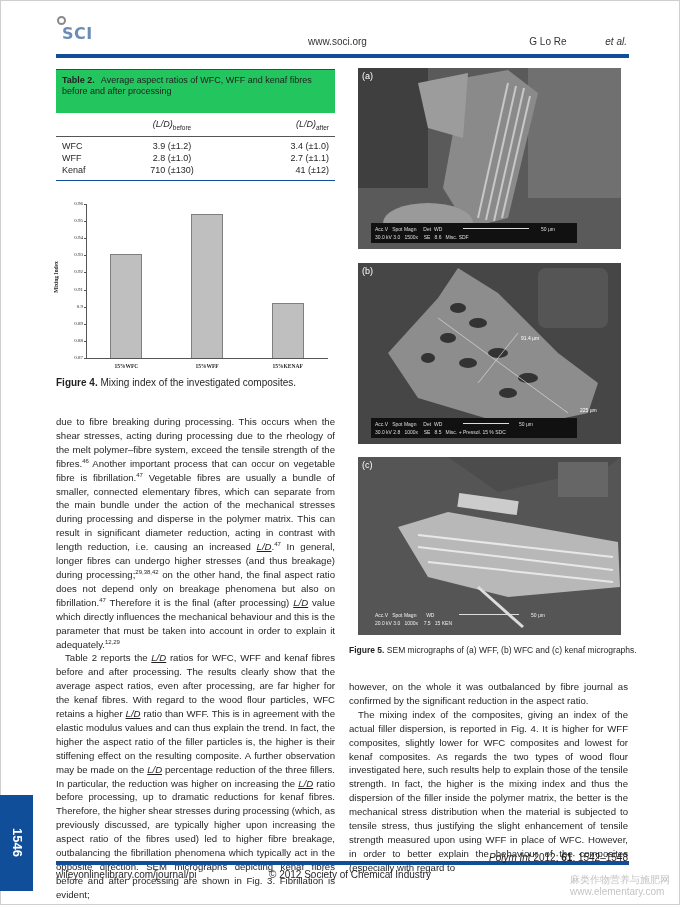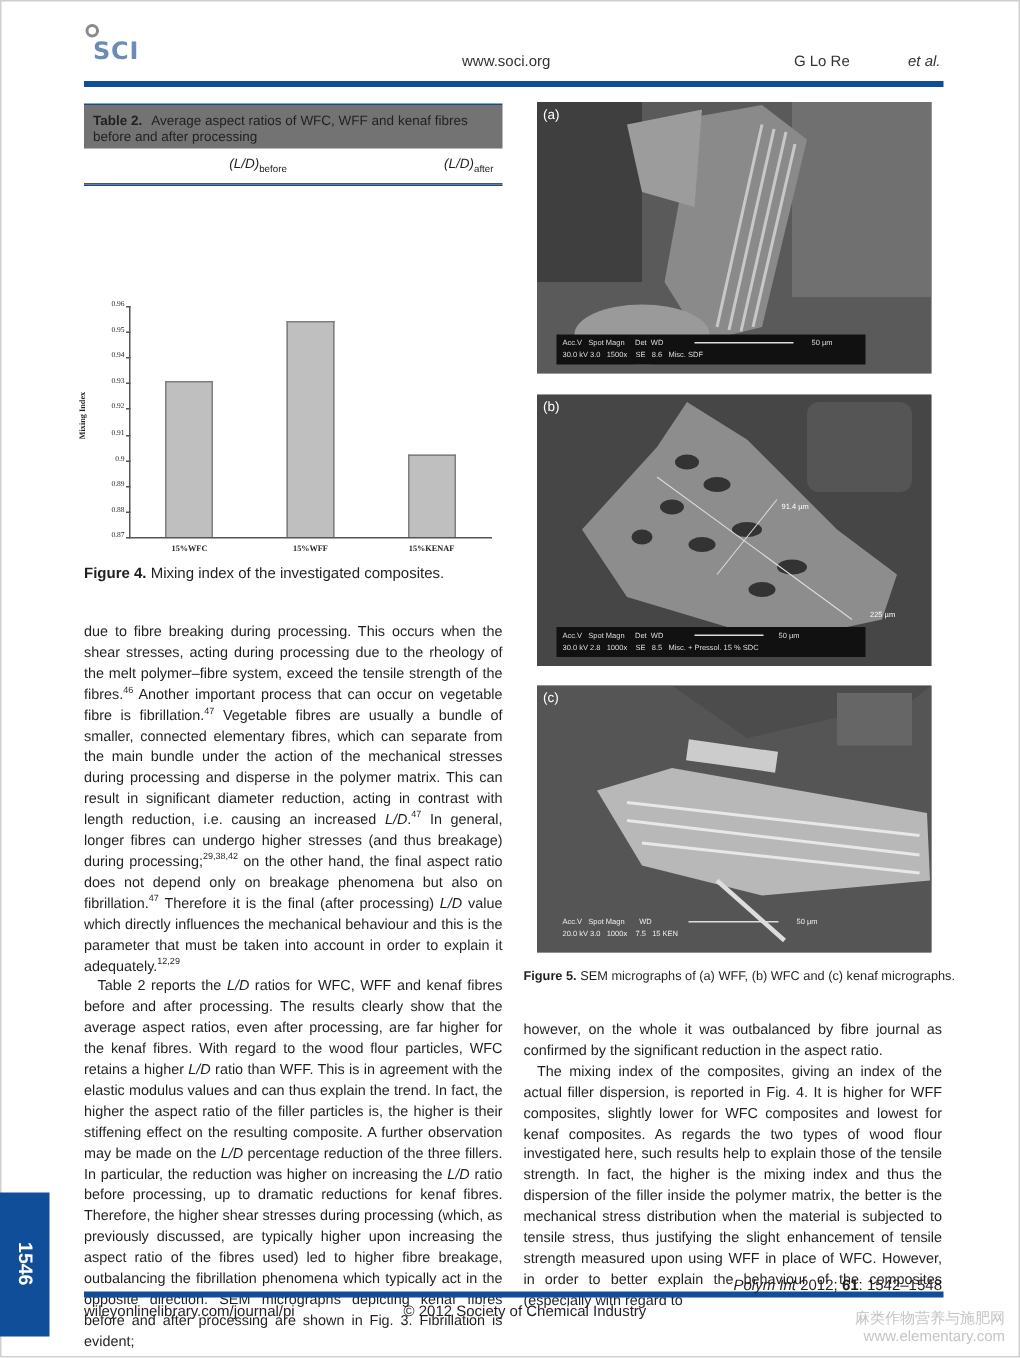--- a/index.html
+++ b/index.html
@@ -11,21 +11,21 @@
   .logo { position: absolute; left: 56px; top: 16px; width: 46px; height: 30px; text-align: center; }
   .logo .ring { position: absolute; left: 1px; top: 0; width: 9px; height: 9px; border: 2px solid #8a8a8a; border-radius: 50%; }
   .logo .sci { position: absolute; left: 6px; top: 8px; font-family: "DejaVu Sans", sans-serif; font-weight: bold; font-size: 16px; color: #6b8db5; letter-spacing: 0.5px; }
   .hdr-url { position: absolute; left: 308px; top: 36px; font-size: 10px; color: #333; }
   .hdr-author { position: absolute; right: 53px; top: 36px; font-size: 10px; color: #333; }
   .hdr-author i { font-style: italic; margin-left: 36px; }
   .bar-top { position: absolute; left: 56px; top: 54px; width: 573px; height: 4px; background: #104e9a; }
 
   
   .table2 { position: absolute; left: 56px; top: 69px; width: 279px; border-top: 1px solid #104e9a; border-bottom: 1px solid #104e9a; font-size: 9px; }
-  .table2 .cap { background: #737373; padding: 5px 6px 2px 6px; line-height: 11px; }
+  .table2 .cap { background: #22c55e; padding: 5px 6px 16px 6px; line-height: 11px; }
   .table2 .cap b { font-weight: bold; margin-right: 6px; }
   .table2 .hrow { display: flex; height: 24px; align-items: center; border-bottom: 1px solid #555; padding: 0 6px; }
   .table2 .row { display: flex; height: 12px; align-items: center; padding: 0 6px; }
   .table2 .c1 { width: 70px; }
   .table2 .c2 { width: 80px; text-align: center; }
   .table2 .c3 { flex: 1; text-align: right; }
   .table2 .body { padding-top: 3px; padding-bottom: 4px; }
   .table2 .i { font-style: italic; text-align: right; }
   .table2 sub { font-size: 6.5px; }
 
@@ -39,21 +39,21 @@
   .chart .bar { position: absolute; width: 32px; background: #bfbfbf; border: 1px solid #7f7f7f; border-bottom: none; }
   .chart .xl { position: absolute; top: 165px; width: 70px; text-align: center; font-family: "Liberation Serif", serif; font-size: 5.5px; font-weight: bold; }
   .fig4-cap { position: absolute; left: 56px; top: 377px; font-size: 10px; }
   .fig4-cap b { font-weight: bold; }
 
   
   .col { position: absolute; font-size: 9.6px; line-height: 13.9px; text-align: justify; }
   .col p { text-indent: 0; }
   .col p.ind { text-indent: 9px; }
   .col sup { font-size: 6px; vertical-align: super; line-height: 0; }
-  .col i { font-style: italic; }
+  .col i { font-style: italic; text-decoration: underline; }
   .left-col { left: 56px; top: 415px; width: 279px; }
   .right-col { left: 349px; top: 680px; width: 279px; }
 
   
   .sem { position: absolute; left: 358px; width: 263px; background: #4a4a4a; overflow: hidden; }
   .sem .tex { position: absolute; inset: 0; }
   .sem .lab { position: absolute; left: 4px; top: 3px; color: #fff; font-size: 9px; }
   .sem .info { position: absolute; left: 13px; bottom: 6px; width: 206px; height: 20px; background: #111; color: #ddd; font-size: 5px; line-height: 8px; padding: 2px 4px; white-space: pre; }
   .sem .scale { position: absolute; height: 1px; background: #ddd; top: 5px; }
   .sem .scalelbl { position: absolute; top: 2px; }
@@ -63,41 +63,58 @@
 
   
   .side-tab { position: absolute; left: 0; top: 795px; width: 33px; height: 96px; background: #104e9a; }
   .side-tab span { position: absolute; left: 7px; top: 54px; transform: rotate(90deg); transform-origin: center; color: #fff; font-weight: bold; font-size: 13px; width: 40px; text-align: center; margin-left: -10px; margin-top: -14px; }
   .bar-bot { position: absolute; left: 56px; top: 861px; width: 573px; height: 4px; background: #104e9a; }
   .ft-left { position: absolute; left: 56px; top: 869px; font-size: 10px; }
   .ft-mid { position: absolute; left: 269px; top: 869px; font-size: 10px; }
   .ft-right { position: absolute; right: 52px; top: 852px; font-size: 10px; }
   .ft-right i { font-style: italic; }
   .ft-right b { font-weight: bold; }
-  .watermark { position: absolute; right: 10px; top: 874px; text-align: right; color: #c5c5c5; font-size: 10px; line-height: 12px; }
+  .watermark { position: absolute; right: 10px; top: 874px; color: #c5c5c5; font-size: 10px; line-height: 12px; }
 </style>
 </head>
 <body>
 
 <div class="page-border"></div>
 
 <div class="logo">
   <div class="ring"></div>
   <div class="sci">SCI</div>
 </div>
 <div class="hdr-url">www.soci.org</div>
 <div class="hdr-author"><span>G Lo Re</span> <i>et al.</i></div>
 <div class="bar-top"></div>
 
 <div class="table2">
   <div class="cap"><b>Table 2.</b><span>Average aspect ratios of WFC, WFF and kenaf fibres before and after processing</span></div>
   <div class="hrow">
     <div class="c1"></div>
     <div class="c2"><span class="i">(L/D)</span><sub>before</sub></div>
     <div class="c3"><span class="i">(L/D)</span><sub>after</sub></div>
+  </div>
+  <div class="body">
+    <div class="row">
+      <div class="c1">WFC</div>
+      <div class="c2">3.9 (±1.2)</div>
+      <div class="c3">3.4 (±1.0)</div>
+    </div>
+    <div class="row">
+      <div class="c1">WFF</div>
+      <div class="c2">2.8 (±1.0)</div>
+      <div class="c3">2.7 (±1.1)</div>
+    </div>
+    <div class="row">
+      <div class="c1">Kenaf</div>
+      <div class="c2">710 (±130)</div>
+      <div class="c3">41 (±12)</div>
+    </div>
   </div>
 </div>
 
 <div class="chart" id="chart">
   <div class="ylabel">Mixing Index</div>
   <div class="axis-y"></div>
   <div class="axis-x"></div>
 <div class="tick" style="top: 3px;">0.96</div>
     <div class="tmark" style="top: 6px;"></div>
     <div class="tick" style="top: 20.1111px;">0.95</div>

